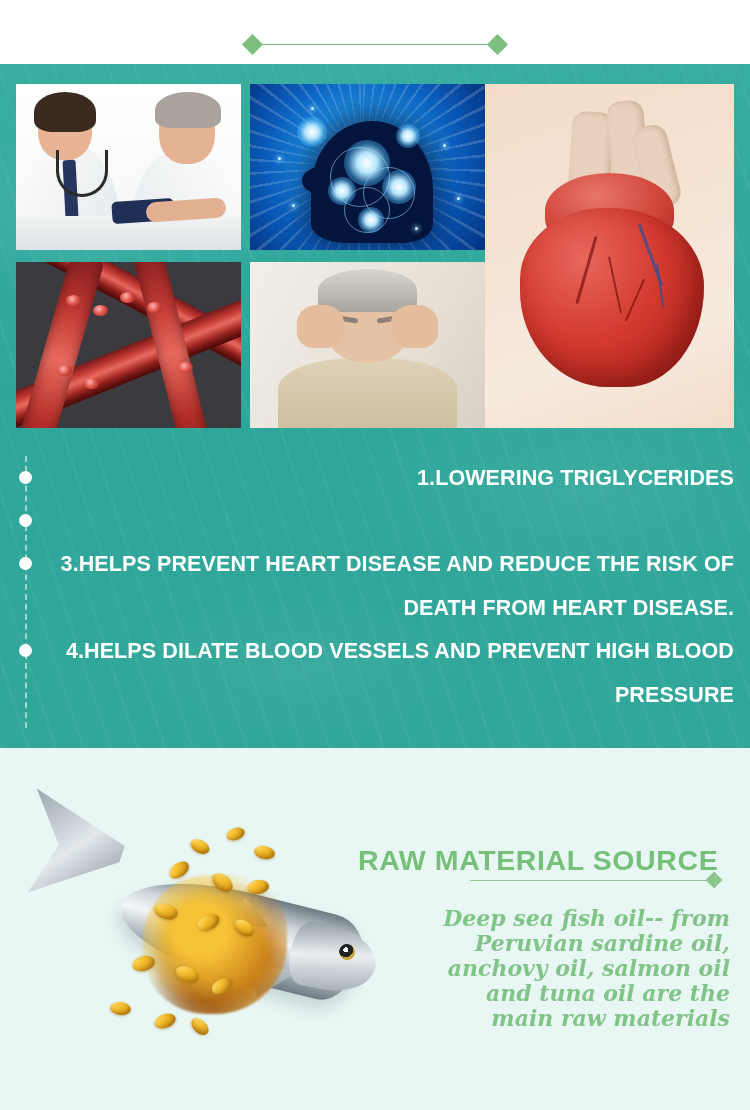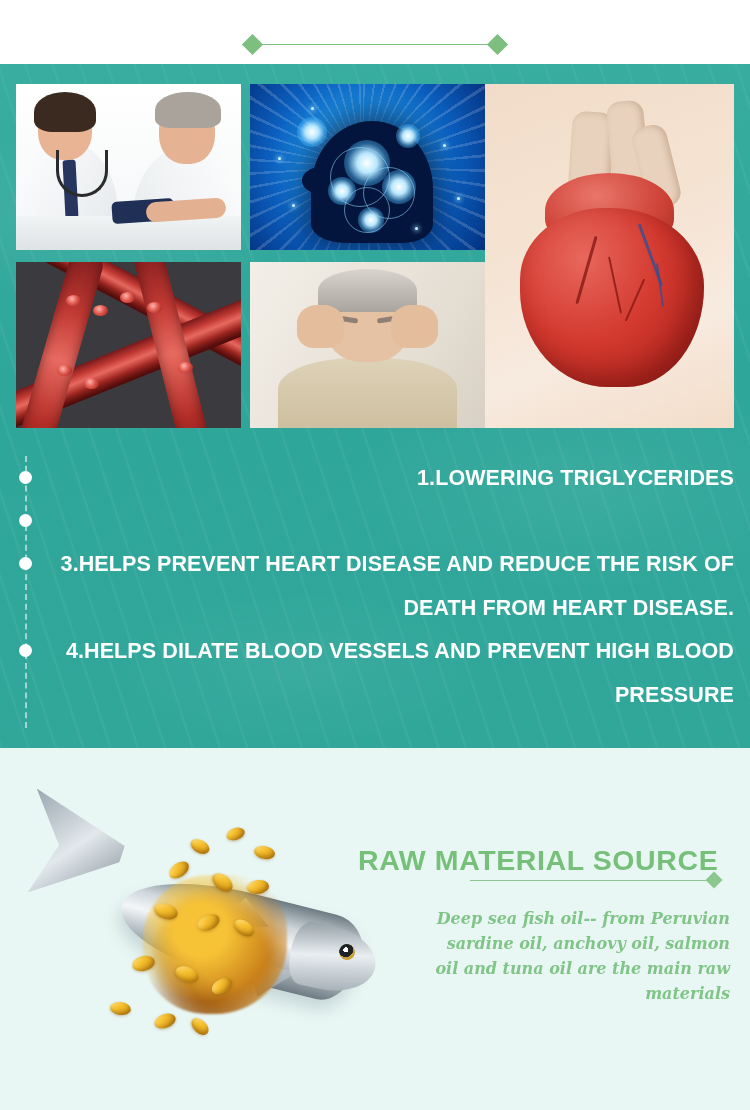--- a/index.html
+++ b/index.html
@@ -333,21 +333,21 @@
     position: absolute; right: 0; top: 0; width: 12px; height: 12px;
     background: #8cc78f; transform: rotate(45deg);
   }
   .raw-desc {
     position: absolute;
     left: 430px;
     top: 158px;
     width: 300px;
     text-align: right;
     font-style: italic;
-    font-size: 16px;
+    font-size: 22px;
     line-height: 25px;
     color: #80c488;
     font-family: "DejaVu Serif", serif;
     font-weight: bold;
   }
 </style>
 </head>
 <body>
 
 <div class="header">

